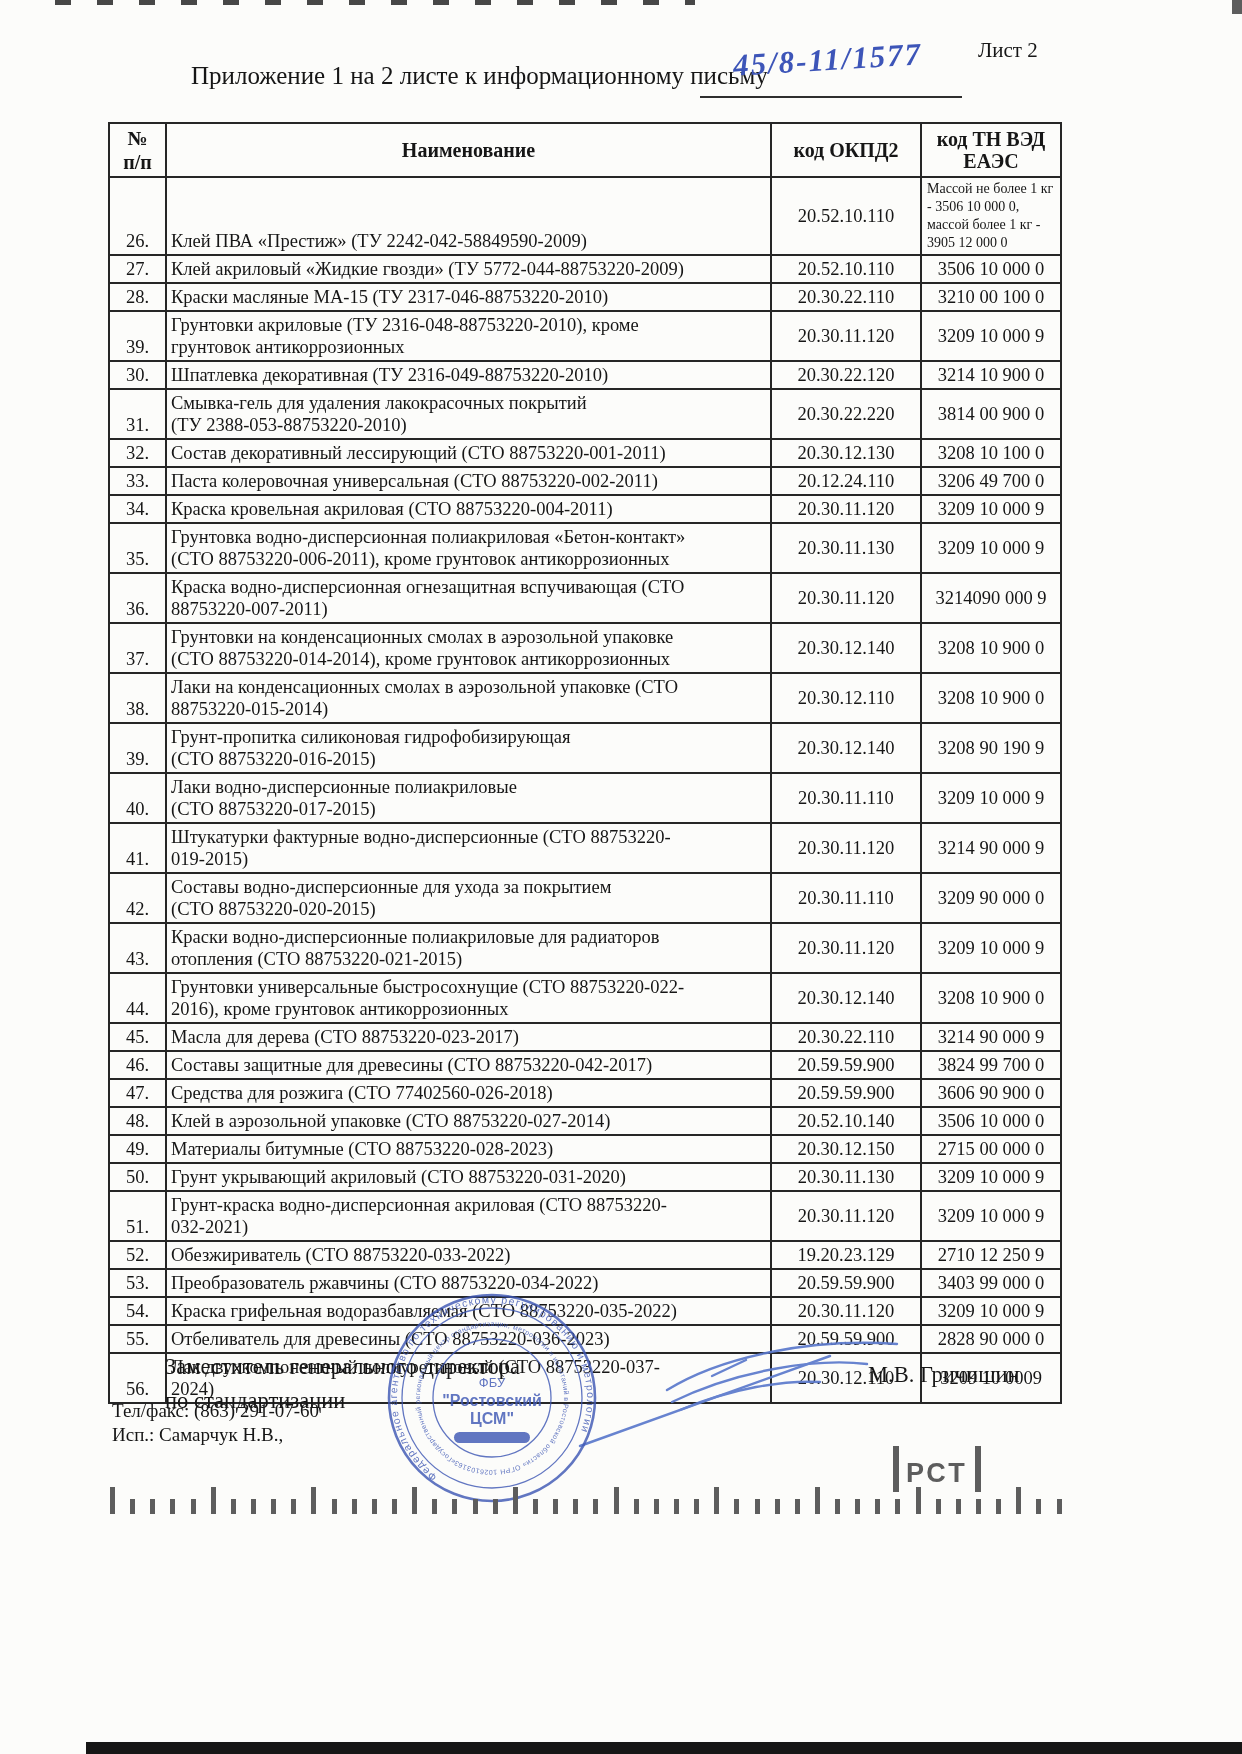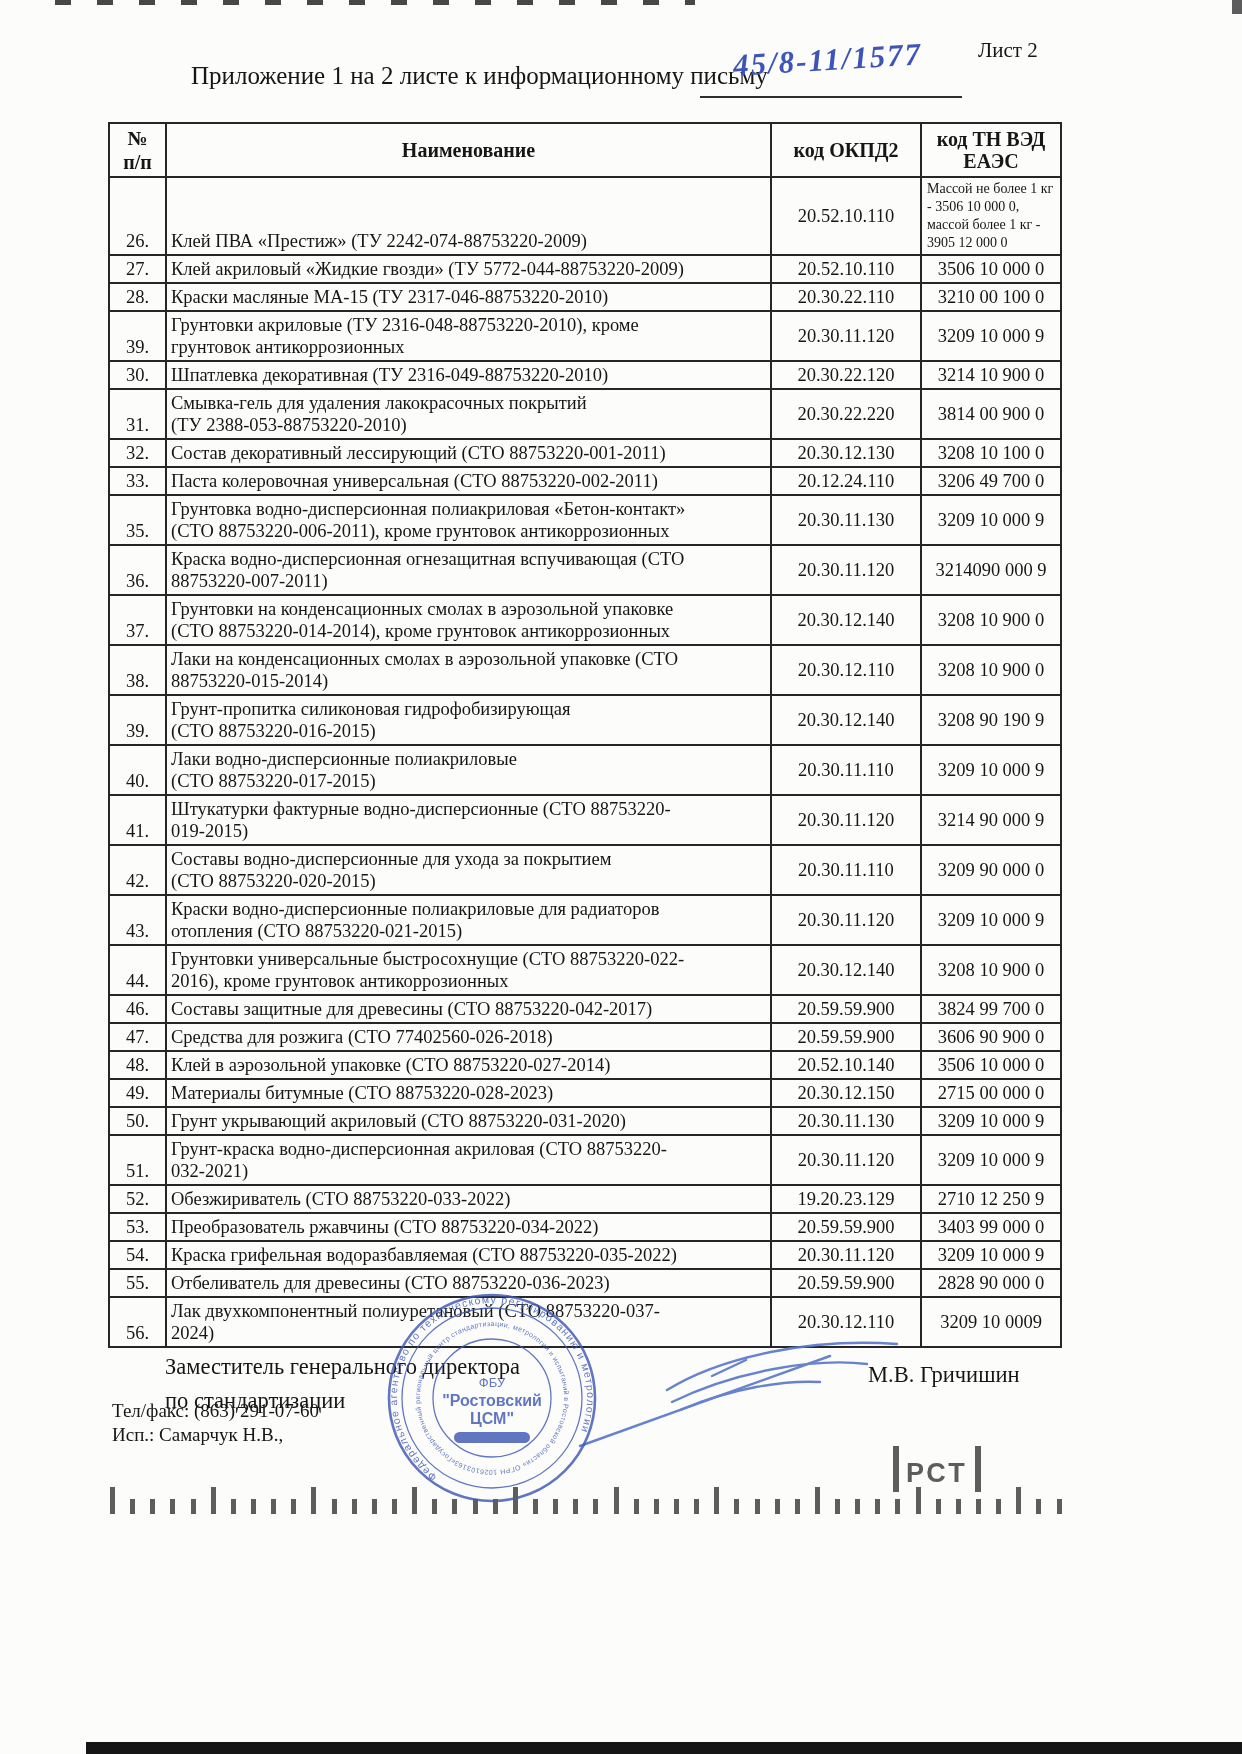--- a/index.html
+++ b/index.html
@@ -103,21 +103,21 @@
           </div>
         </th>
         <th>Наименование</th>
         <th>код ОКПД2</th>
         <th>код ТН ВЭД ЕАЭС</th>
       </tr>
     </thead>
     <tbody>
         <tr>
       <td class="c-num">26.</td>
-      <td class="c-name">Клей ПВА «Престиж» (ТУ 2242-074-88753220-2009)</td>
+      <td class="c-name">Клей ПВА «Престиж» (ТУ 2242-042-58849590-2009)</td>
       <td class="c-okpd">20.52.10.110</td>
       <td class="c-tnved small">Массой не более 1 кг - 3506 10 000 0, массой более 1 кг - 3905 12 000 0</td>
     </tr>
         <tr>
       <td class="c-num">27.</td>
       <td class="c-name">Клей акриловый «Жидкие гвозди» (ТУ 5772-044-88753220-2009)</td>
       <td class="c-okpd">20.52.10.110</td>
       <td class="c-tnved">3506 10 000 0</td>
     </tr>
         <tr>
@@ -152,20 +152,26 @@
       <td class="c-okpd">20.30.12.130</td>
       <td class="c-tnved">3208 10 100 0</td>
     </tr>
         <tr>
       <td class="c-num">33.</td>
       <td class="c-name">Паста колеровочная универсальная (СТО 88753220-002-2011)</td>
       <td class="c-okpd">20.12.24.110</td>
       <td class="c-tnved">3206 49 700 0</td>
     </tr>
         <tr>
+      <td class="c-num">34.</td>
+      <td class="c-name">Краска кровельная акриловая (СТО 88753220-004-2011)</td>
+      <td class="c-okpd">20.30.11.120</td>
+      <td class="c-tnved">3209 10 000 9</td>
+    </tr>
+        <tr>
       <td class="c-num">35.</td>
       <td class="c-name">Грунтовка водно-дисперсионная полиакриловая «Бетон-контакт»
 (СТО 88753220-006-2011), кроме грунтовок антикоррозионных</td>
       <td class="c-okpd">20.30.11.130</td>
       <td class="c-tnved">3209 10 000 9</td>
     </tr>
         <tr>
       <td class="c-num">36.</td>
       <td class="c-name">Краска водно-дисперсионная огнезащитная вспучивающая (СТО
 88753220-007-2011)</td>
@@ -220,20 +226,26 @@
 отопления (СТО 88753220-021-2015)</td>
       <td class="c-okpd">20.30.11.120</td>
       <td class="c-tnved">3209 10 000 9</td>
     </tr>
         <tr>
       <td class="c-num">44.</td>
       <td class="c-name">Грунтовки универсальные быстросохнущие (СТО 88753220-022-
 2016), кроме грунтовок антикоррозионных</td>
       <td class="c-okpd">20.30.12.140</td>
       <td class="c-tnved">3208 10 900 0</td>
+    </tr>
+        <tr>
+      <td class="c-num">45.</td>
+      <td class="c-name">Масла для дерева (СТО 88753220-023-2017)</td>
+      <td class="c-okpd">20.30.22.110</td>
+      <td class="c-tnved">3214 90 000 9</td>
     </tr>
         <tr>
       <td class="c-num">46.</td>
       <td class="c-name">Составы защитные для древесины (СТО 88753220-042-2017)</td>
       <td class="c-okpd">20.59.59.900</td>
       <td class="c-tnved">3824 99 700 0</td>
     </tr>
         <tr>
       <td class="c-num">47.</td>
       <td class="c-name">Средства для розжига (СТО 77402560-026-2018)</td>

